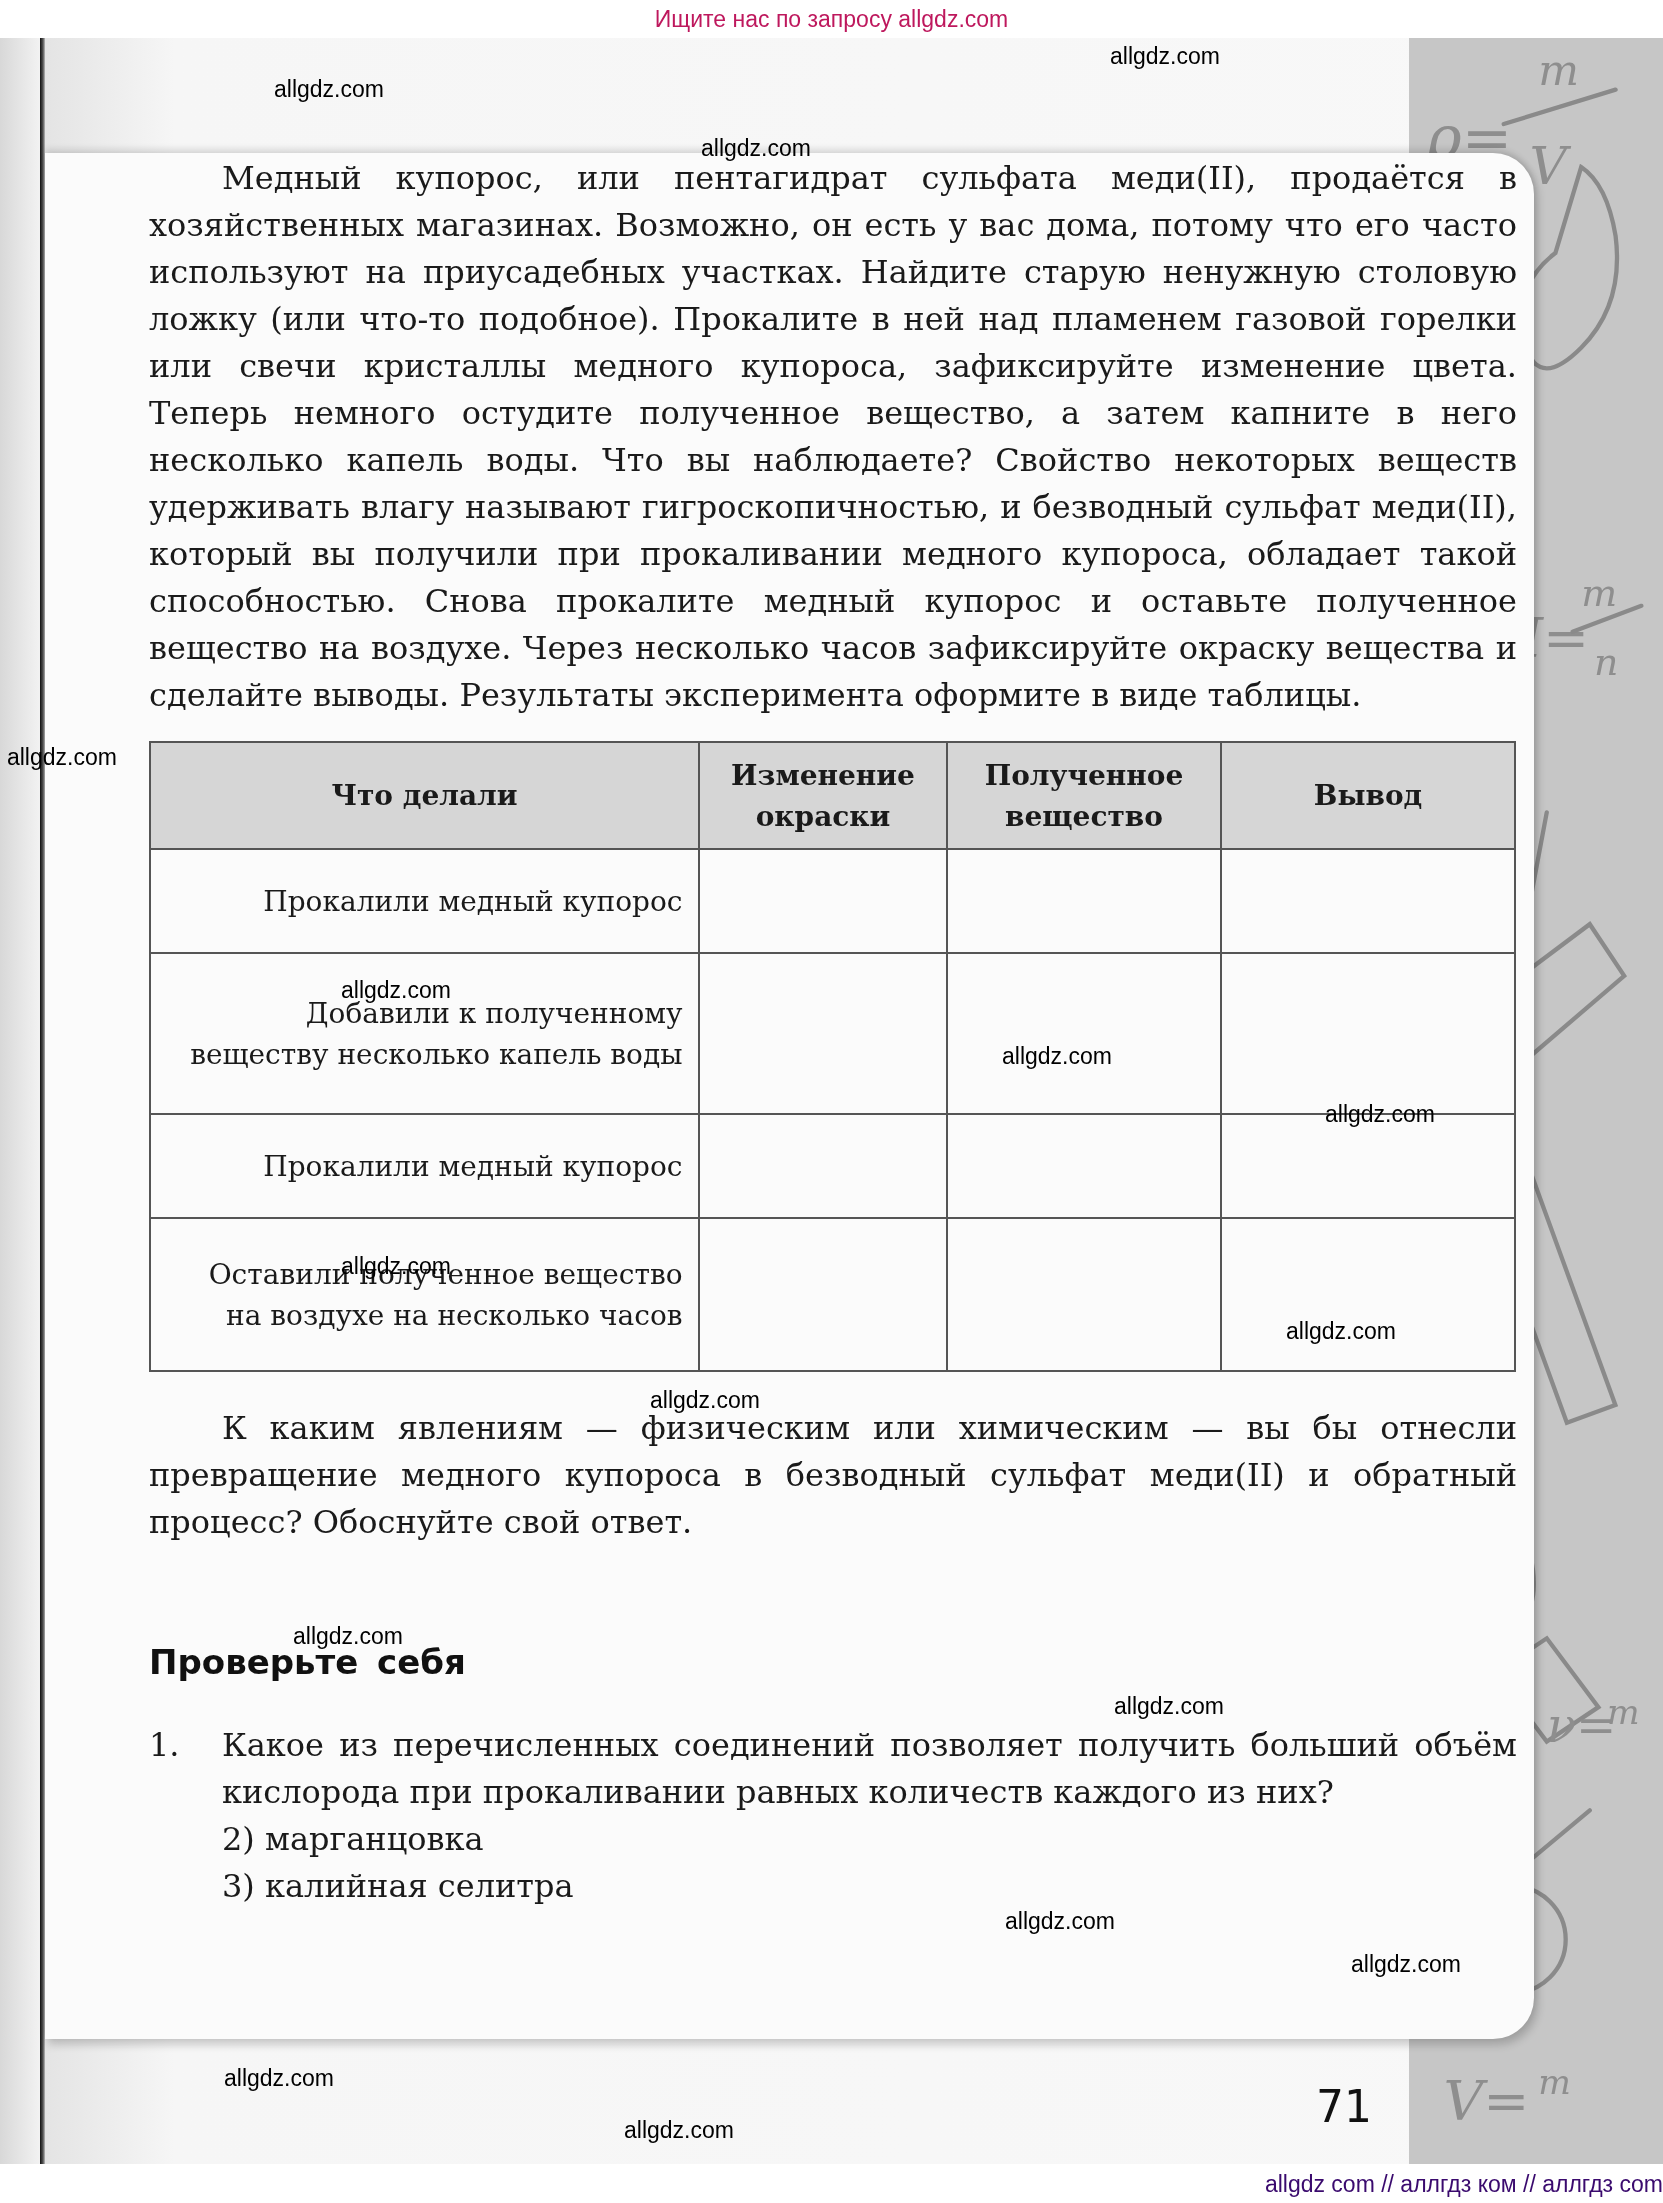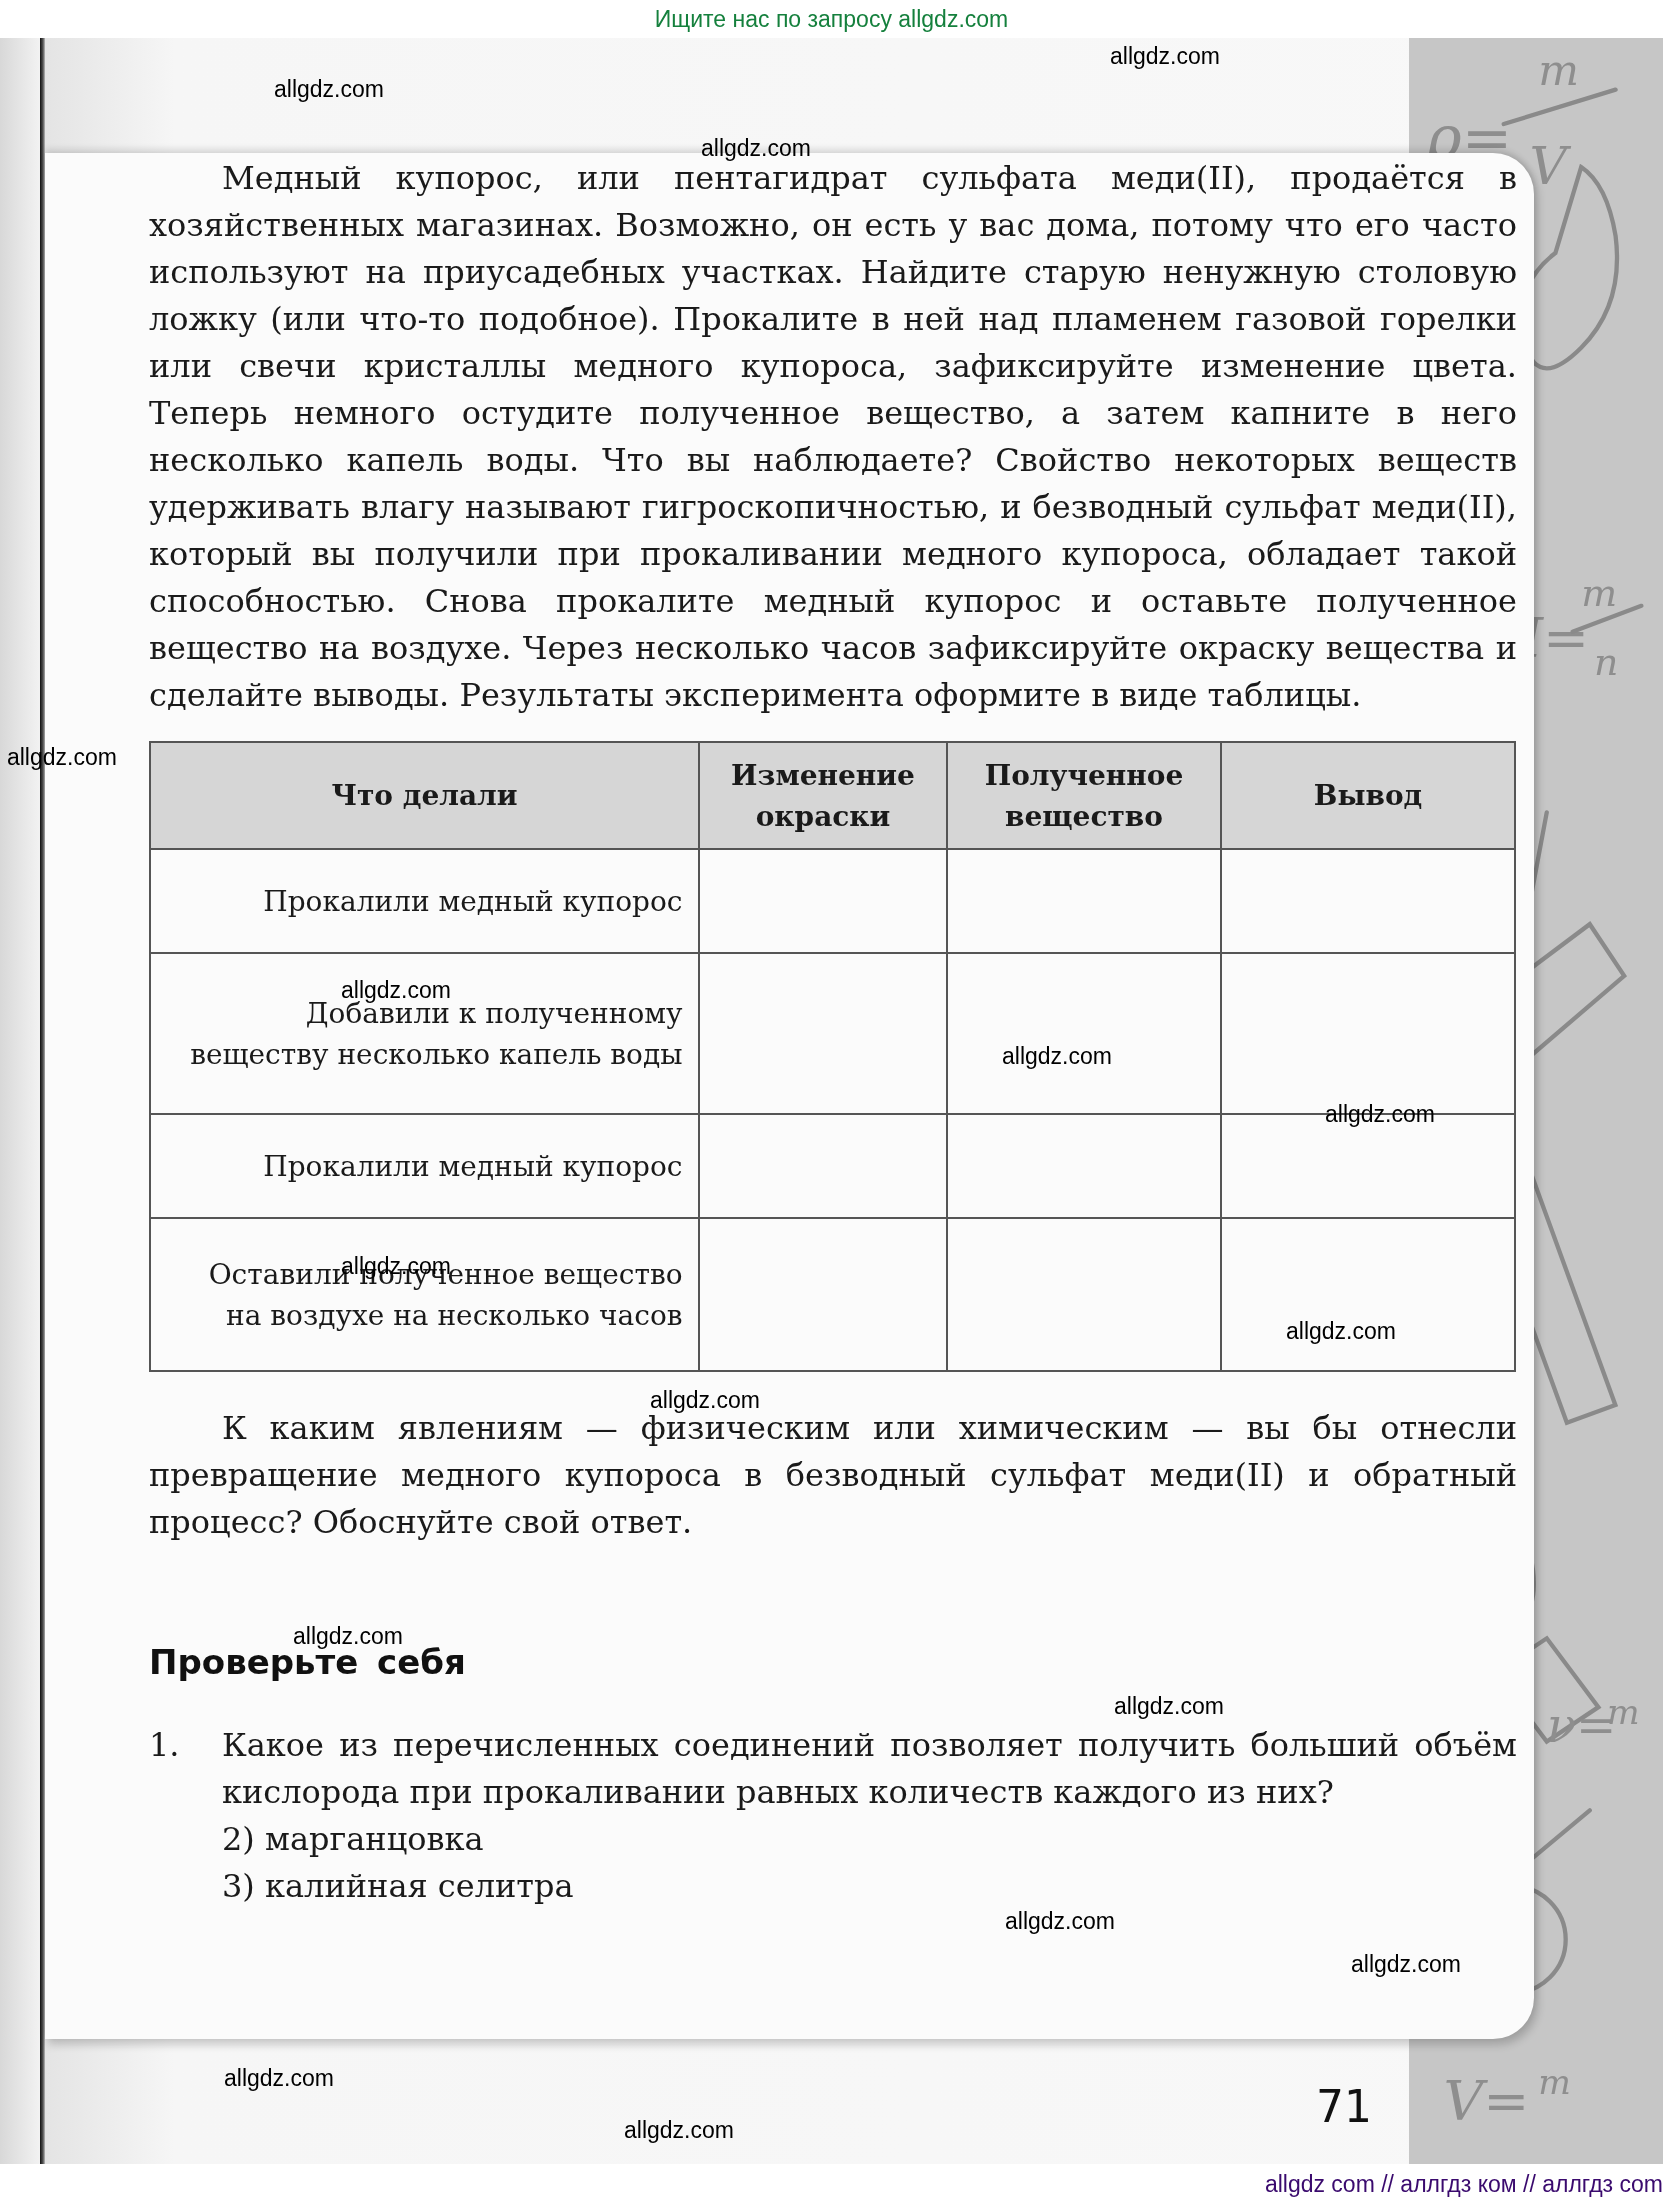--- a/index.html
+++ b/index.html
@@ -5,21 +5,21 @@
   html, body { margin: 0; padding: 0; }
   body {
     width: 1663px; height: 2203px; position: relative; overflow: hidden;
     background: #ffffff;
     font-family: "DejaVu Serif", serif;
   }
   .top-banner {
     position: absolute; left: 0; top: 0; width: 1663px; height: 38px;
     background: #ffffff; text-align: center;
     font-family: "Liberation Sans", sans-serif; font-size: 23px; line-height: 38px;
-    color: #15803d;
+    color: #be185d;
   }
   .bottom-banner {
     position: absolute; left: 0; top: 2164px; width: 1663px; height: 40px;
     background: #ffffff; text-align: right;
     font-family: "Liberation Sans", sans-serif; font-size: 23px; line-height: 40px;
     color: #3a0a6e;
   }
   .page {
     position: absolute; left: 0; top: 38px; width: 1663px; height: 2126px;
     background: #ededed; overflow: hidden;

